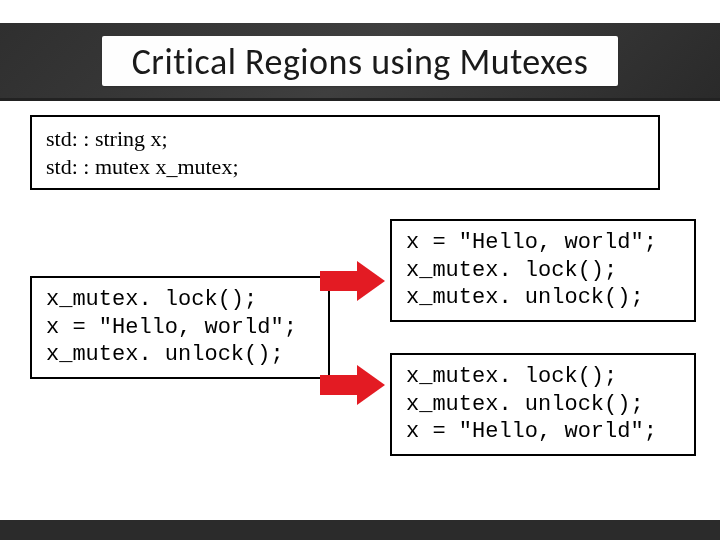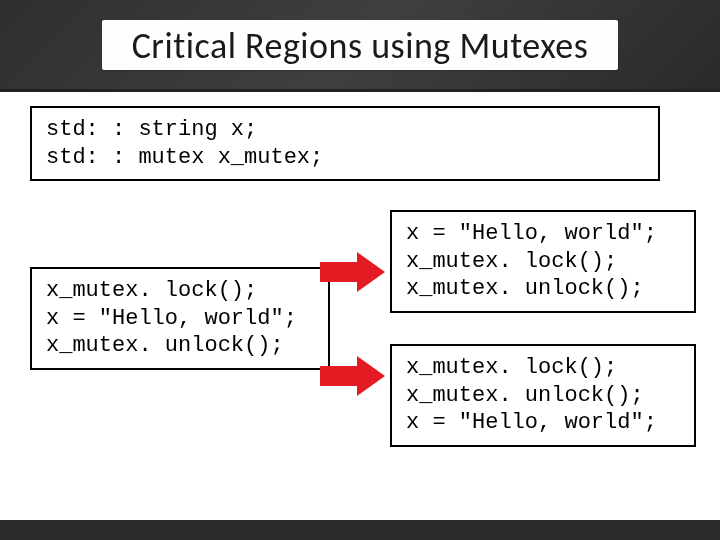--- a/index.html
+++ b/index.html
@@ -7,25 +7,26 @@
     width: 720px;
     height: 540px;
     background: #fff;
     font-family: "Calibri", "Segoe UI", sans-serif;
     position: relative;
     overflow: hidden;
   }
   .header-bar {
     background: #3a3a3a;
     background-image: linear-gradient(135deg, #2f2f2f 0%, #3f3f3f 50%, #2a2a2a 100%);
-    height: 92px;
+    height: 78px;
     border-bottom: 3px solid #222;
     display: flex;
     align-items: center;
     justify-content: center;
+    margin-top: 23px;
   }
   .title {
     font-size: 36px;
     color: #1a1a1a;
     background: #fefefe;
     padding: 4px 30px 2px 30px;
     border-radius: 2px;
     font-weight: 400;
     letter-spacing: 0.5px;
     box-shadow: 0 1px 2px rgba(0,0,0,0.2);
@@ -42,20 +43,21 @@
     font-size: 22px;
     line-height: 1.25;
     color: #000;
     position: absolute;
     white-space: pre;
   }
   .box-decl {
     top: 14px;
     left: 30px;
     width: 630px;
+    font-family: Liberation Serif, serif;
   }
   .box-left {
     top: 175px;
     left: 30px;
     width: 300px;
   }
   .box-right-top {
     top: 118px;
     left: 390px;
     width: 306px;

